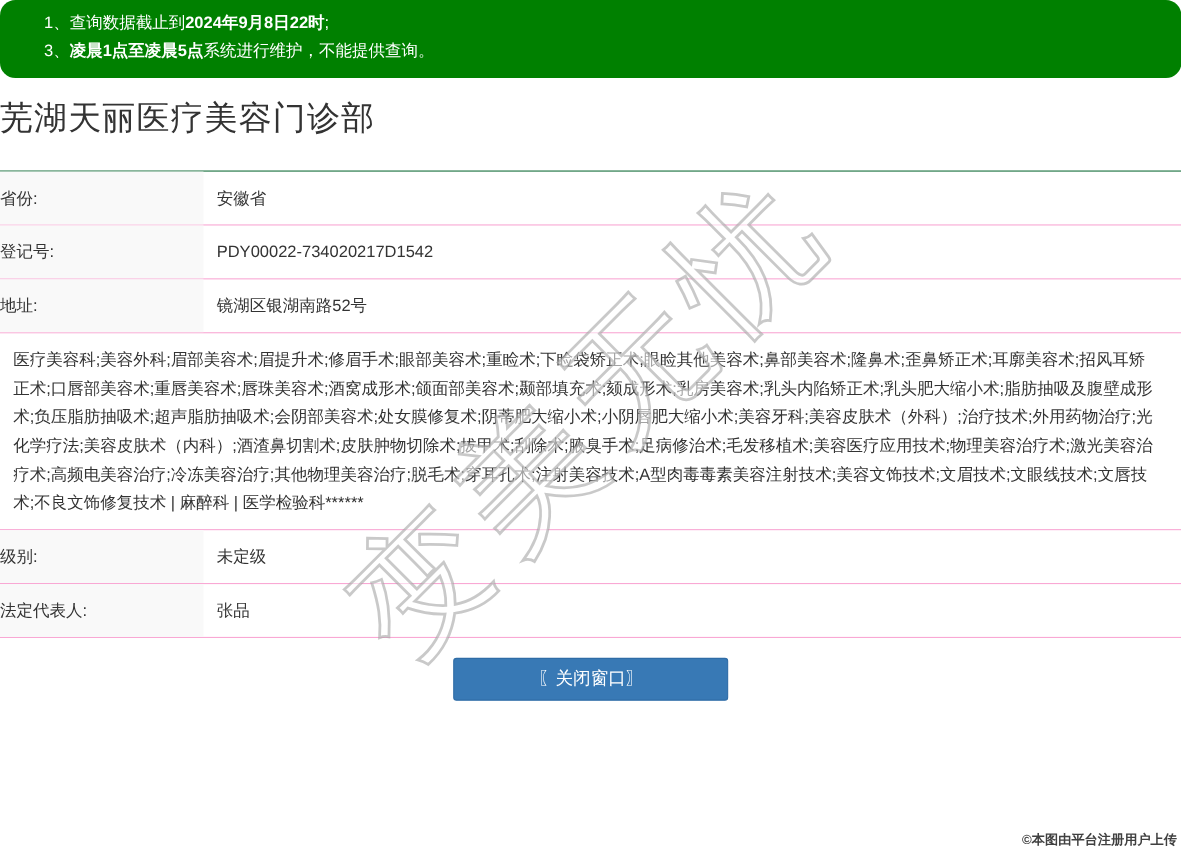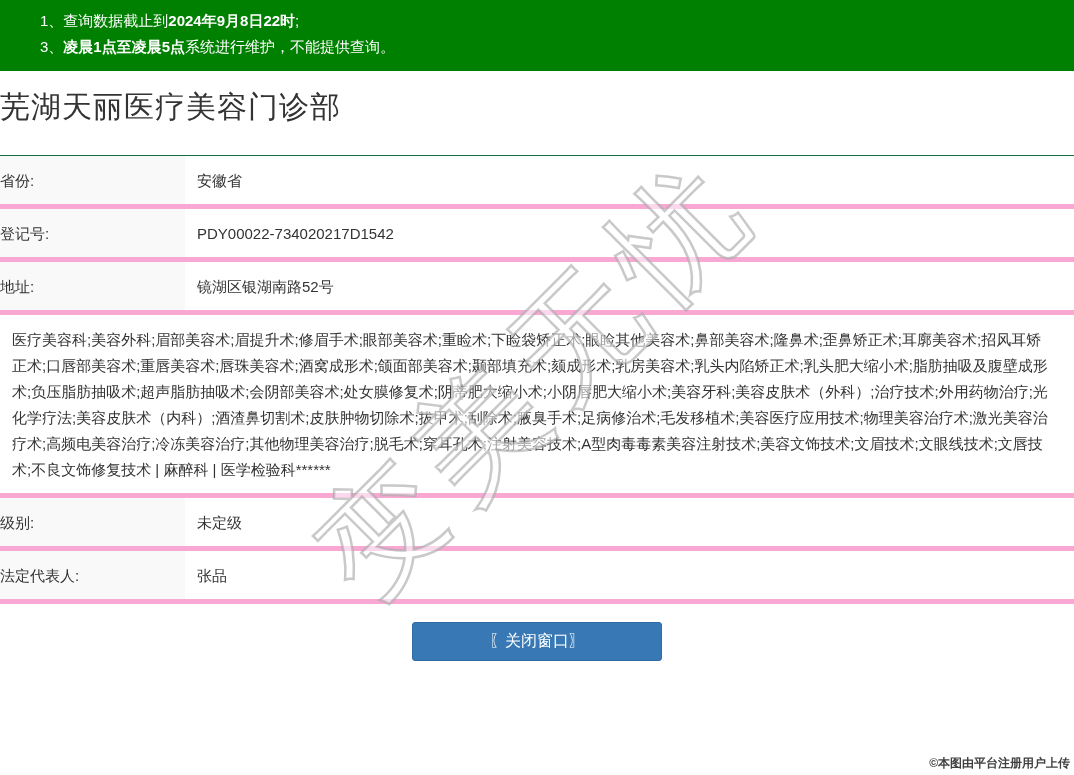--- a/index.html
+++ b/index.html
@@ -7,31 +7,32 @@
     width:1074px; height:775px; position:relative; overflow:hidden;
     background:#ffffff;
     font-family:"Liberation Sans","DejaVu Sans",sans-serif;
     color:#333;
   }
   
   .banner {
     background:#008000; color:#ffffff;
     padding:8px 12px 11px 40px;
     font-size:15px;
+    border-radius:14px;
   }
   .banner-line { line-height:26px; white-space:nowrap; }
   .banner-line .bold-seg { font-weight:bold; }
   
   .page-title {
     text-align:left; font-size:30px; font-weight:400;
     color:#333; margin:16px 0 27px 0; letter-spacing:1px;
   }
   
   .detail-table { border-top:1px solid #156e3b; }
-  .trow { display:flex; border-bottom:5px solid #f9a8d4;justify-content:space-between; }
+  .trow { display:flex; border-bottom:1px solid #f9a8d4;justify-content:space-between; }
   .tlabel {
     flex:0 0 185px; width:185px; box-sizing:border-box;
     background:#f9f9f9; font-size:15px; color:#333;
     padding:12px 6px 10px 0; line-height:26px;
   }
   .tvalue {
     flex:1; font-size:15px; color:#333;
     padding:12px 20px 10px 12px; line-height:26px;
   }
   

